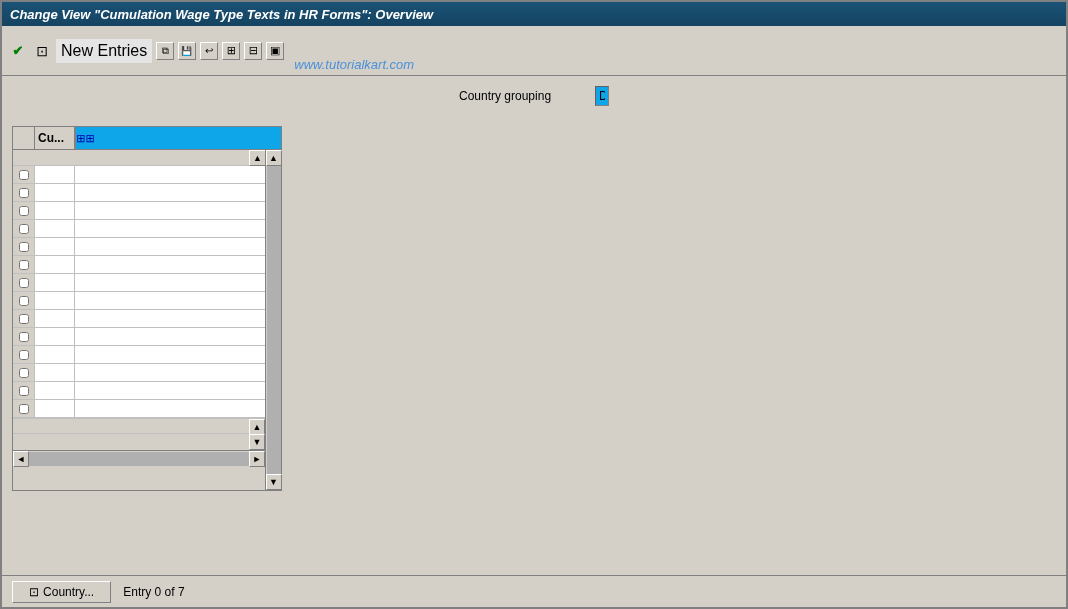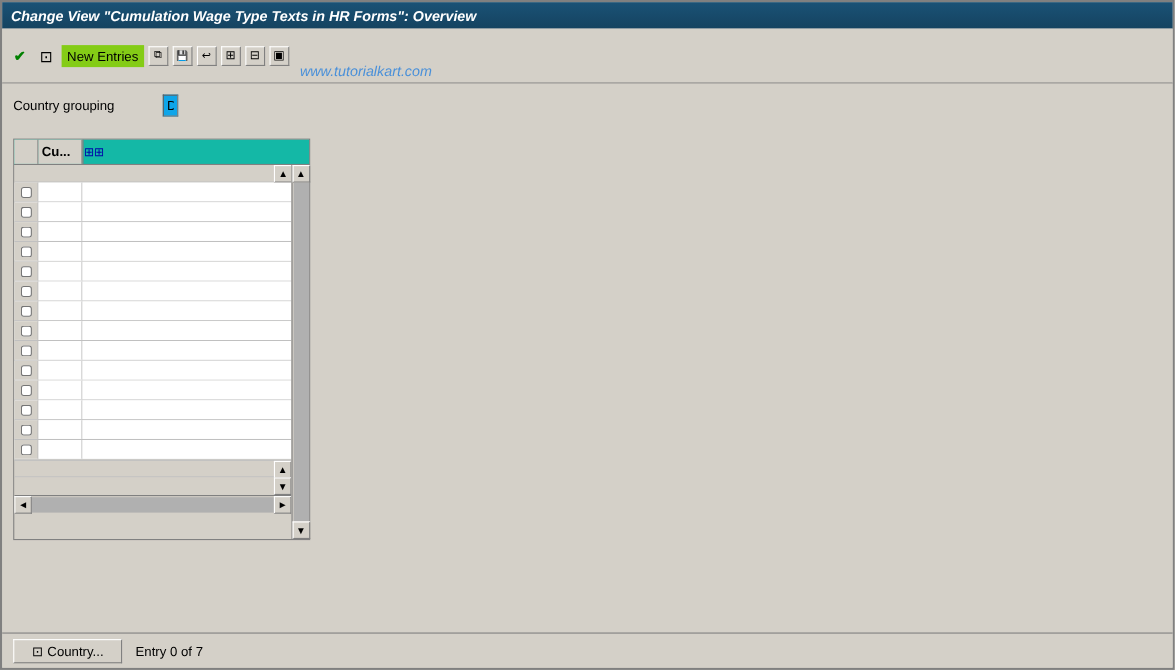--- a/index.html
+++ b/index.html
@@ -70,20 +70,21 @@
       padding: 10px;
       overflow: hidden;
     }
 
     
     .form-row {
       display: flex;
       align-items: center;
       margin-bottom: 4px;
       gap: 16px;
+      justify-content: center;
     }
 
     .form-label {
       font-size: 12px;
       color: #000000;
       width: 120px;
     }
 
     .form-input {
       border: 1px solid #808080;
@@ -110,21 +111,21 @@
     
     .table-container {
       margin-top: 16px;
       border: 1px solid #808080;
       width: 270px;
       background: #d4d0c8;
     }
 
     .table-header {
       display: flex;
-      background: #14b8a6;
+      background: #0ea5e9;
       border-bottom: 1px solid #808080;
       align-items: center;
     }
 
     .col-checkbox-header {
       width: 22px;
       min-width: 22px;
       height: 22px;
       border-right: 1px solid #808080;
       display: flex;
@@ -293,24 +294,24 @@
       min-width: 90px;
       justify-content: center;
     }
 
     .entry-count {
       font-size: 12px;
       color: #000000;
     }
 
     .new-entries-btn {
-      background: #84cc16;
+      background: #e5e5e5;
       border: 1px solid transparent;
       padding: 2px 4px;
-      font-size: 12px;
+      font-size: 16px;
       cursor: pointer;
       color: #000000;
     }
 
     .toolbar-small-icon {
       width: 18px;
       height: 18px;
       background: #d4d0c8;
       border: 1px solid #808080;
       border-top-color: #ffffff;

